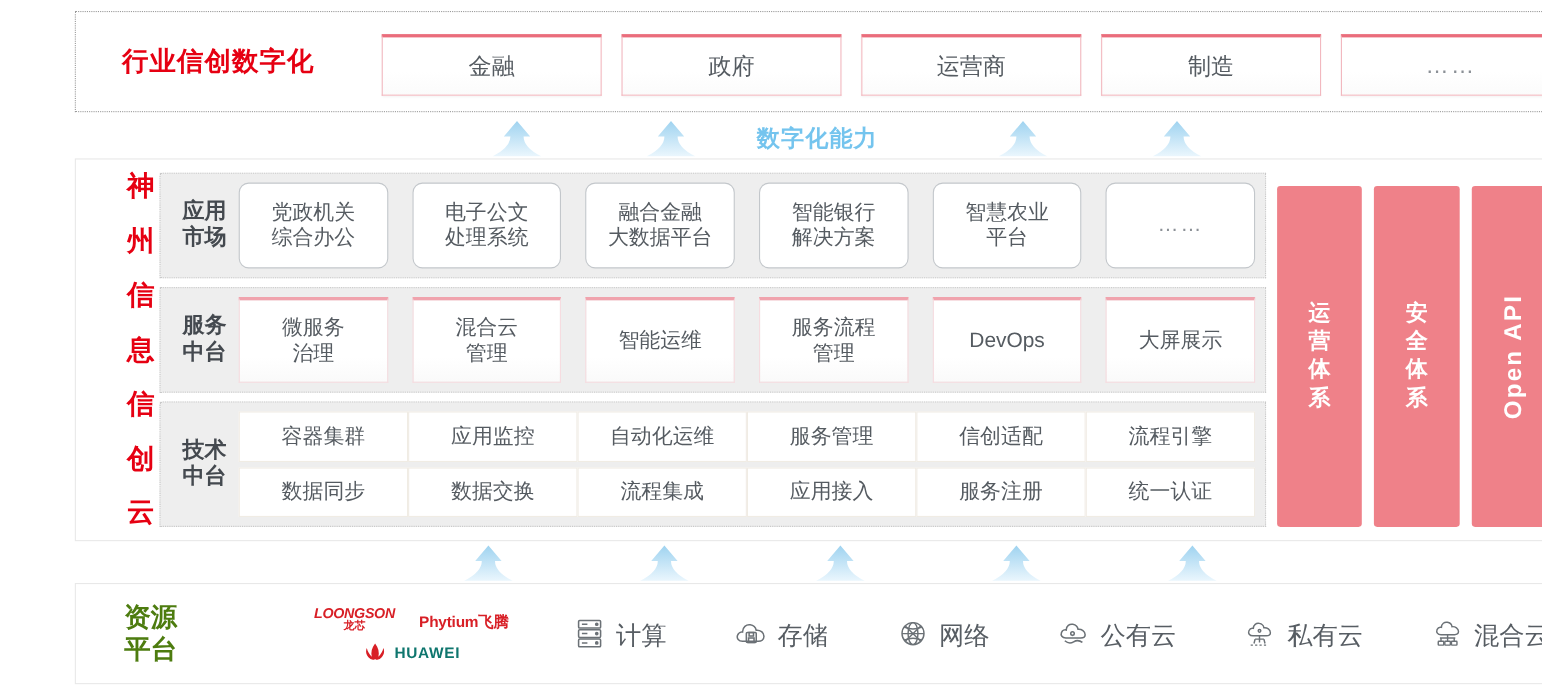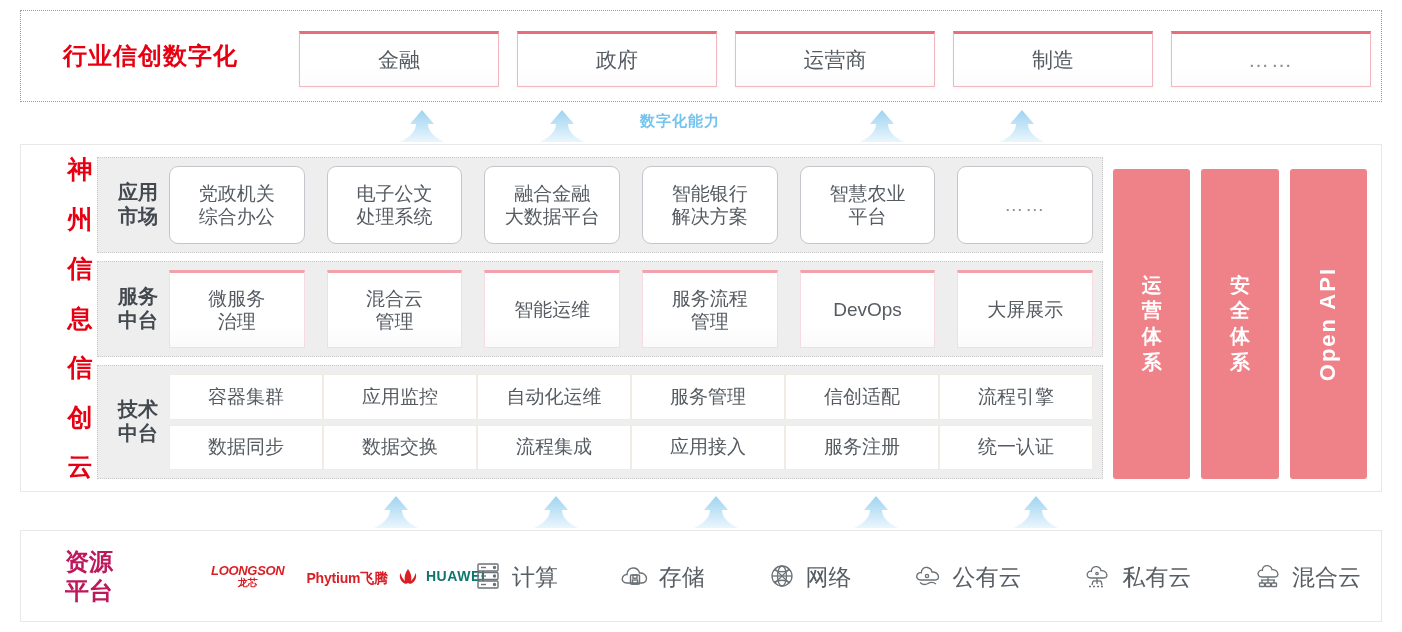--- a/index.html
+++ b/index.html
@@ -2,21 +2,21 @@
 <html><head>
 <meta charset="utf-8">
 <style>
   * { box-sizing: border-box; margin: 0; padding: 0; }
   html, body {
     width: 1402px; height: 632px;
     background: #ffffff;
     font-family: "Liberation Sans", "DejaVu Sans", sans-serif;
     overflow: hidden;
   }
-  #root { position: relative; width: 1116px; height: 632px; }
+  #root { position: relative; width: 1116px; height: 632px; margin-left: 48px; }
 
   
   .industry-band {
     position: absolute;
     left: 20px; top: 10px;
     width: 1362px; height: 92px;
     border: 1px dotted #9a9a9a;
     background: #fff;
   }
   .industry-title {
@@ -55,21 +55,21 @@
   .arrow {
     position: absolute;
     bottom: 0;
     width: 48px; height: 36px;
   }
   .arrow svg { display: block; width: 48px; height: 36px; }
 
   .digital-label {
     position: absolute;
     left: 640px; top: 112px;
-    font-size: 15px; font-weight: bold;
+    font-size: 21px; font-weight: bold;
     color: #74c4ee;
     letter-spacing: 1px;
     white-space: nowrap;
   }
 
   
   .cloud-band {
     position: absolute;
     left: 20px; top: 144px;
     width: 1362px; height: 348px;
@@ -203,30 +203,30 @@
     left: 20px; top: 530px;
     width: 1362px; height: 92px;
     border: 1px solid #e8e8e8;
     background: #fff;
   }
   .resource-title {
     position: absolute;
     left: 44px; top: 50%;
     transform: translateY(-50%);
     font-size: 24px; font-weight: bold;
-    color: #be185d;
+    color: #4d7c0f;
     line-height: 1.22;
     text-align: right;
   }
   .vendor-logos {
     position: absolute;
     left: 190px; top: 50%;
     transform: translateY(-50%);
     width: 230px;
-    display: flex; flex-direction: row;
+    display: flex; flex-direction: column;
     align-items: center; gap: 9px;
   }
   .logo-row1 { display: flex; align-items: flex-end; gap: 22px; }
   .logo-loongson { display: flex; flex-direction: column; align-items: center; line-height: 1; }
   .logo-loongson .en {
     font-size: 13px; font-weight: bold; font-style: italic;
     color: #d81f26; letter-spacing: -0.3px;
   }
   .logo-loongson .cn { font-size: 10px; font-weight: bold; color: #d81f26; margin-top: 1px; }
   .logo-phytium { font-size: 14px; font-weight: bold; color: #d81f26; letter-spacing: -0.2px; white-space: nowrap; }

